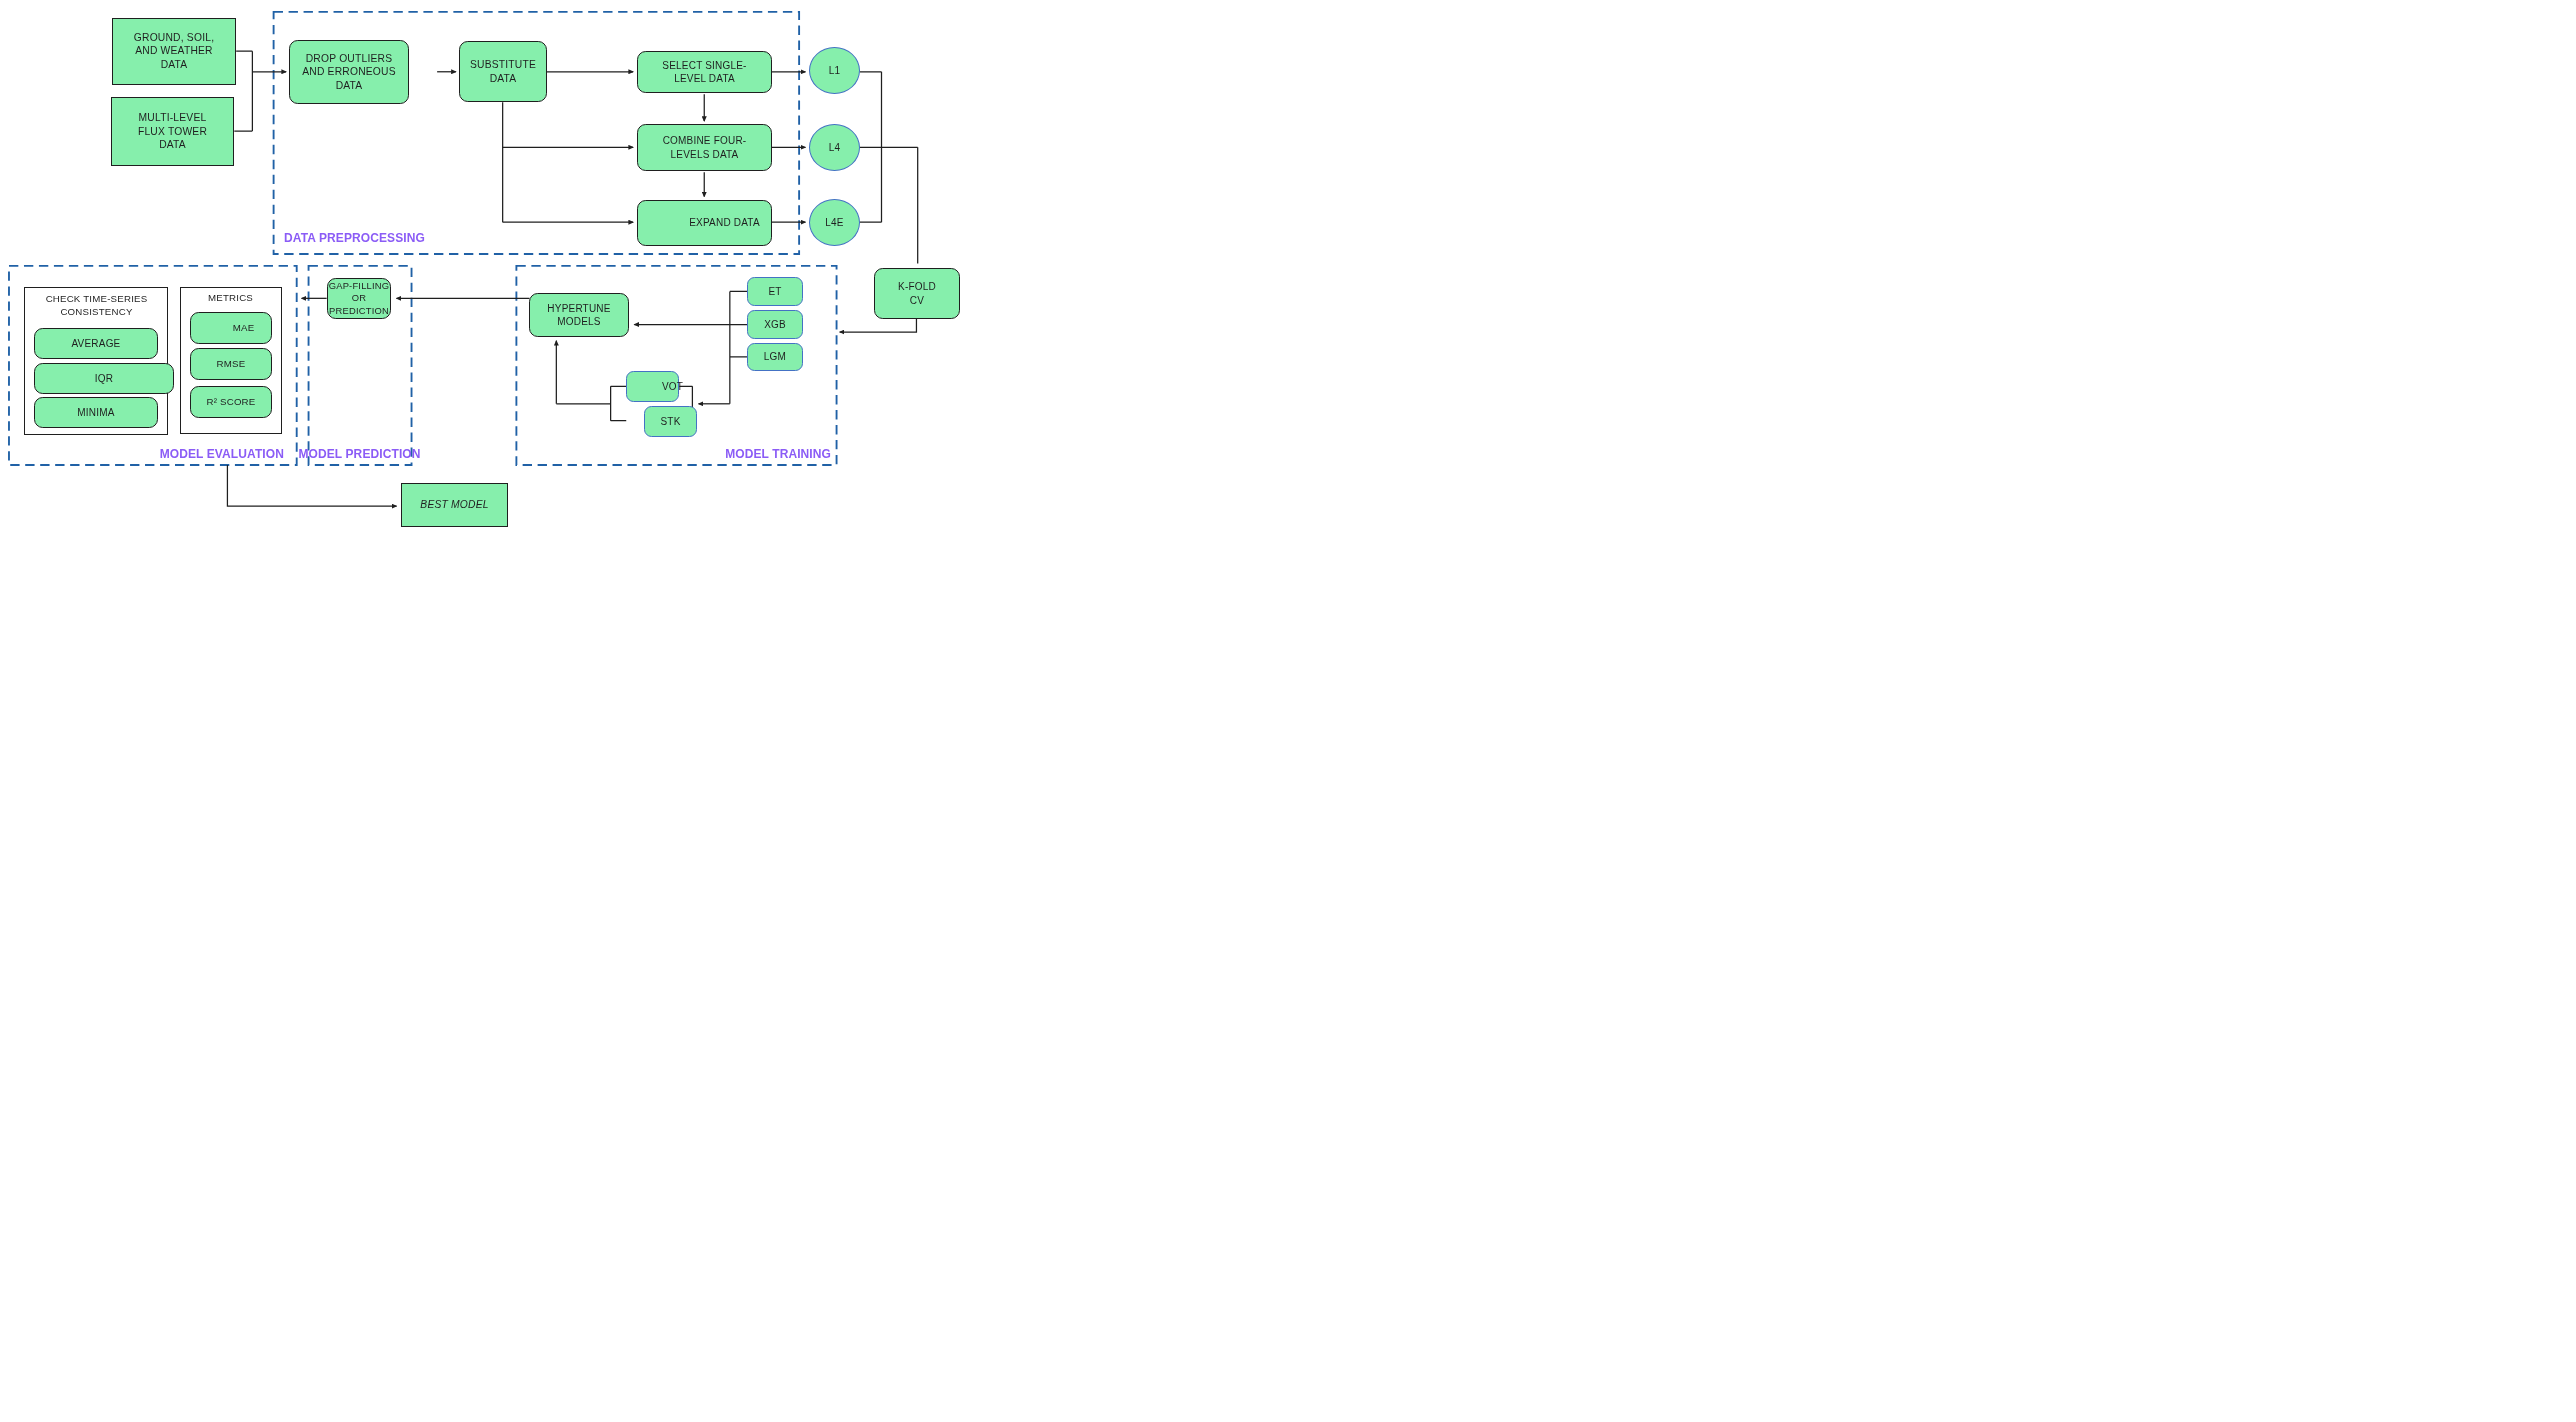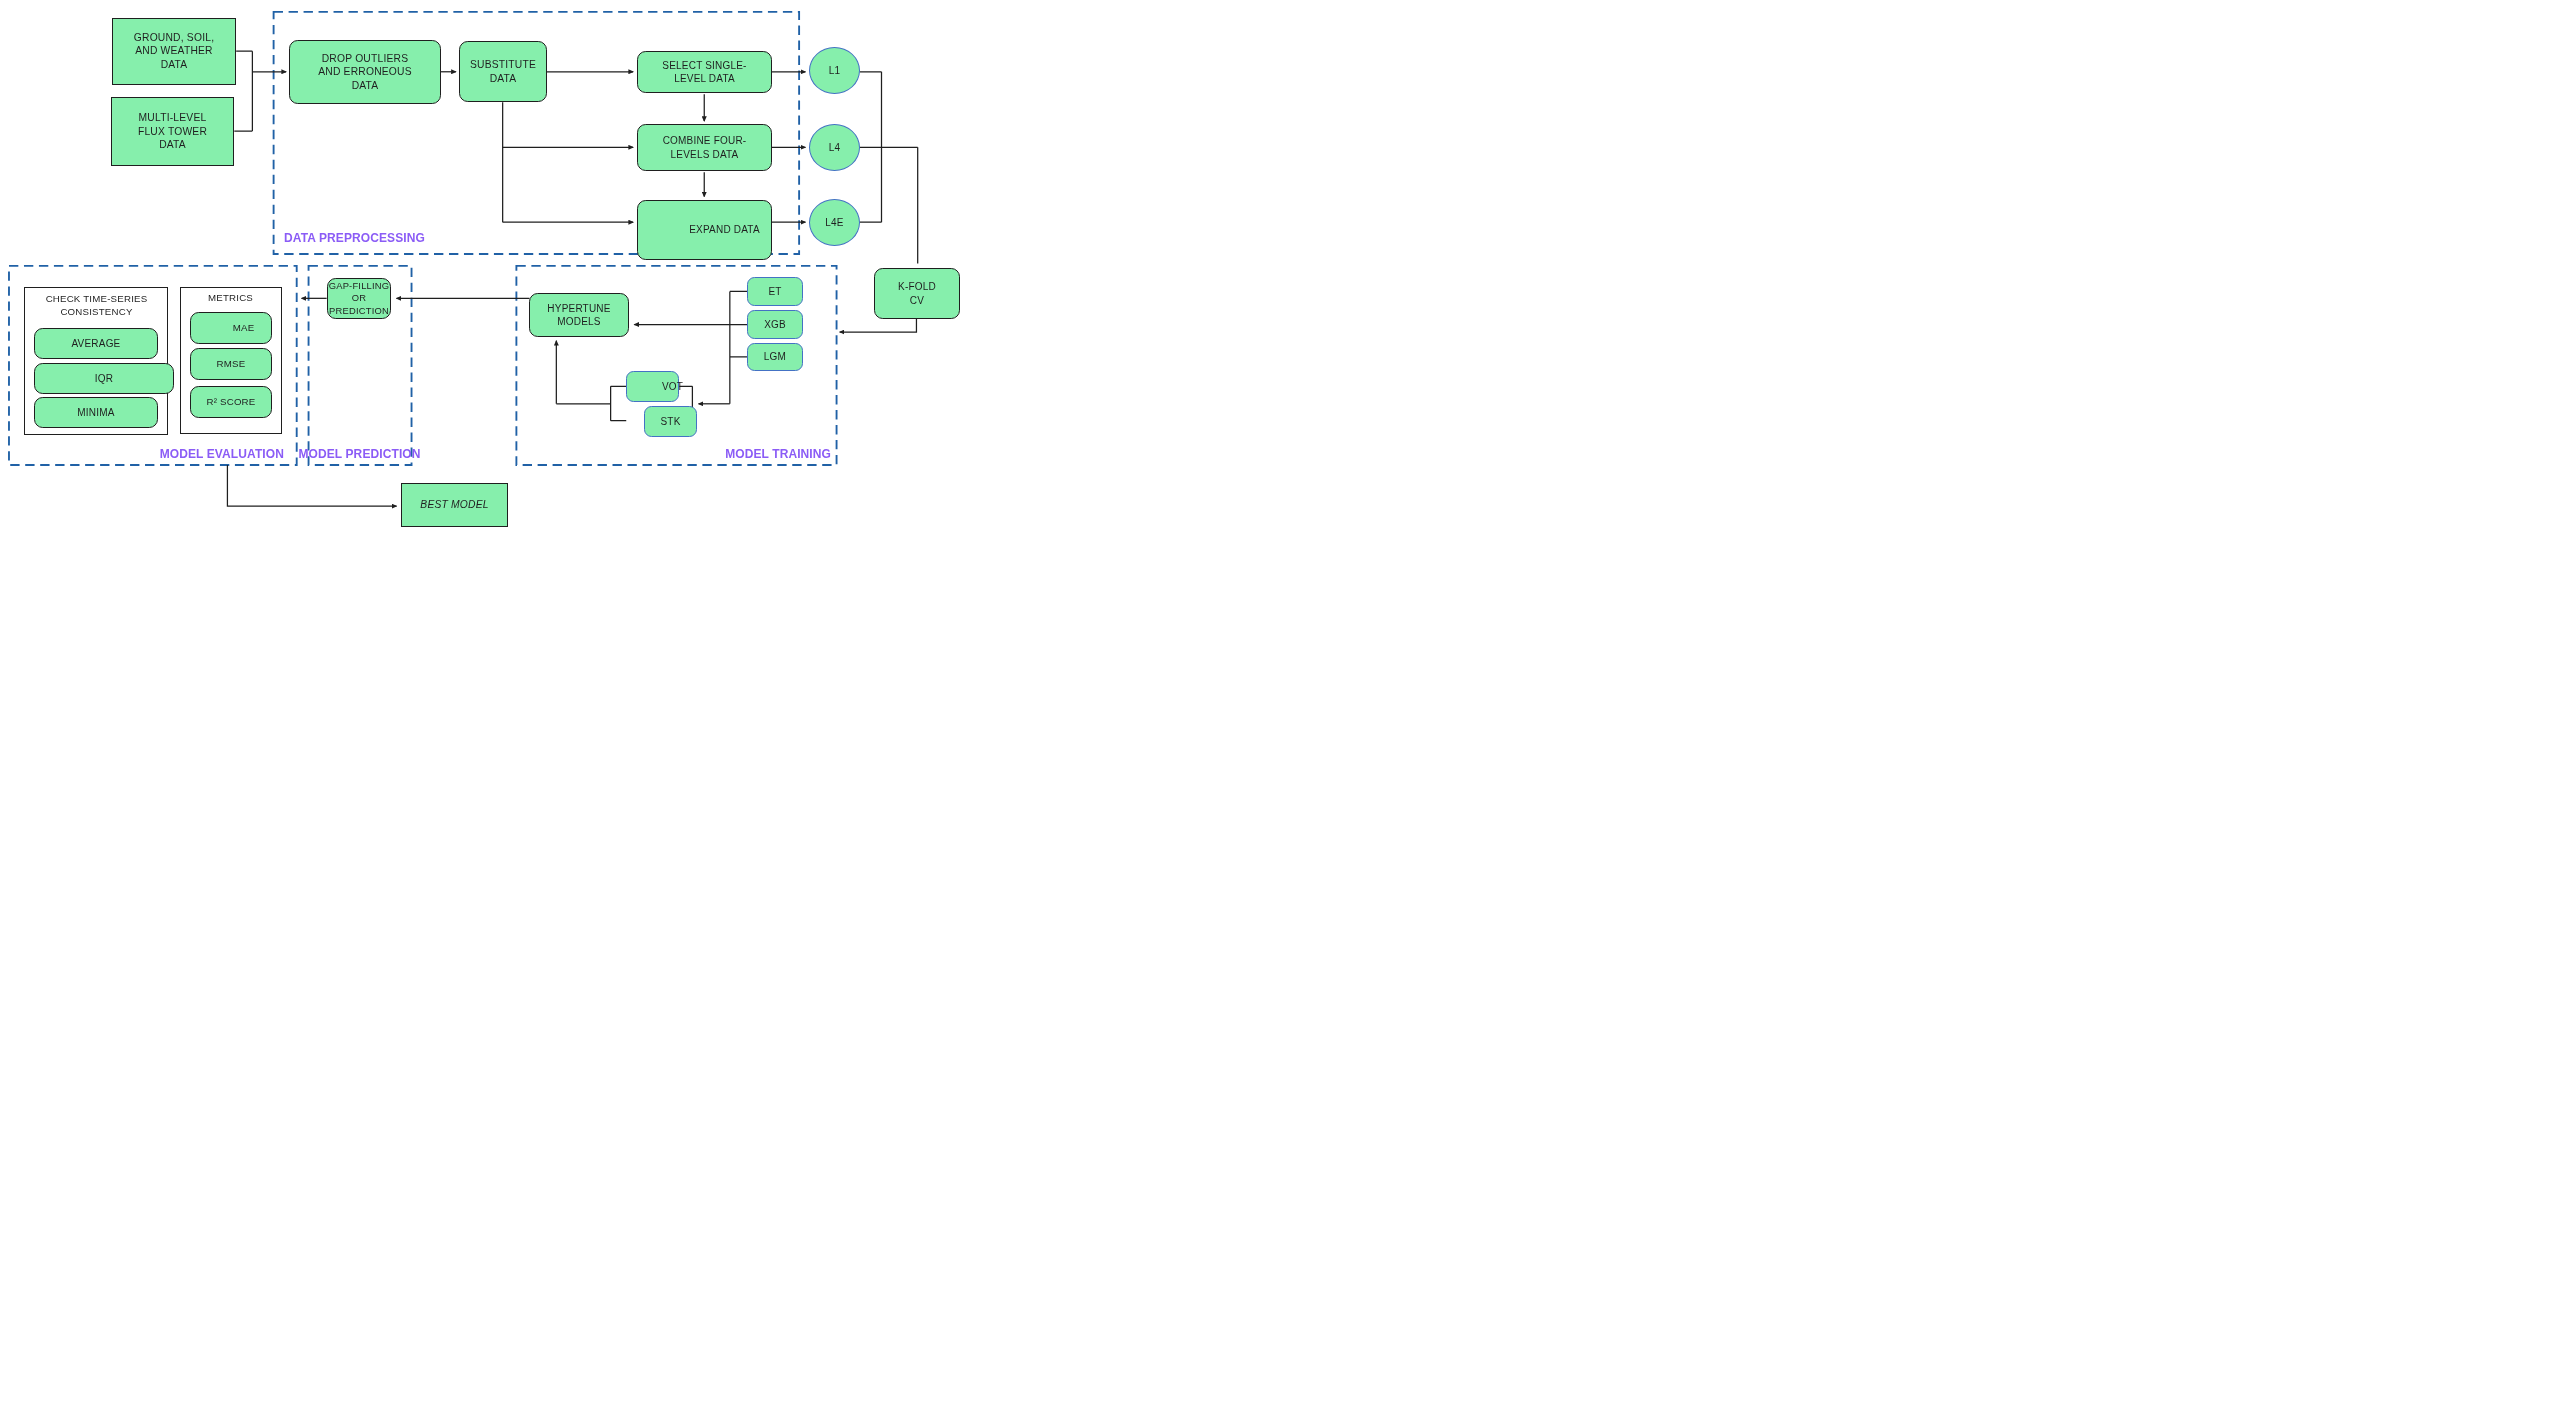--- a/index.html
+++ b/index.html
@@ -95,30 +95,30 @@
     </g>
   </svg>
 
   <div class="node f165" style="left:112px;top:17.5px;width:124px;height:67px;">GROUND, SOIL,
 AND WEATHER
 DATA</div>
   <div class="node f165" style="left:111px;top:97px;width:123px;height:69px;">MULTI-LEVEL
 FLUX TOWER
 DATA</div>
 
-  <div class="node rounded f165" style="left:289px;top:40px;width:152px;height:64px;">DROP OUTLIERS
+  <div class="node rounded f165" style="left:289px;top:40px;width:120px;height:64px;">DROP OUTLIERS
 AND ERRONEOUS
 DATA</div>
   <div class="node rounded f165" style="left:459px;top:41px;width:88px;height:61px;">SUBSTITUTE
 DATA</div>
   <div class="node rounded f16" style="left:637px;top:51px;width:135px;height:42px;">SELECT SINGLE-
 LEVEL DATA</div>
   <div class="node rounded f16" style="left:637px;top:124px;width:135px;height:47px;">COMBINE FOUR-
 LEVELS DATA</div>
-  <div class="node rounded f16" style="left:637px;top:200px;width:135px;height:60px;padding-left:40px;">EXPAND DATA</div>
+  <div class="node rounded f16" style="left:637px;top:200px;width:135px;height:46px;padding-left:40px;">EXPAND DATA</div>
   <div class="group-label" style="left:284px;top:231px;">DATA PREPROCESSING</div>
 
   <div class="node ellipse f16" style="left:809px;top:47px;width:51px;height:47px;">L1</div>
   <div class="node ellipse f16" style="left:809px;top:124px;width:51px;height:47px;">L4</div>
   <div class="node ellipse f16" style="left:809px;top:199px;width:51px;height:47px;">L4E</div>
 
   <div class="node rounded f16" style="left:874px;top:268px;width:86px;height:51px;">K-FOLD
 CV</div>
 
   <div class="node blue-node f16" style="left:747px;top:277px;width:56px;height:29px;">ET</div>

